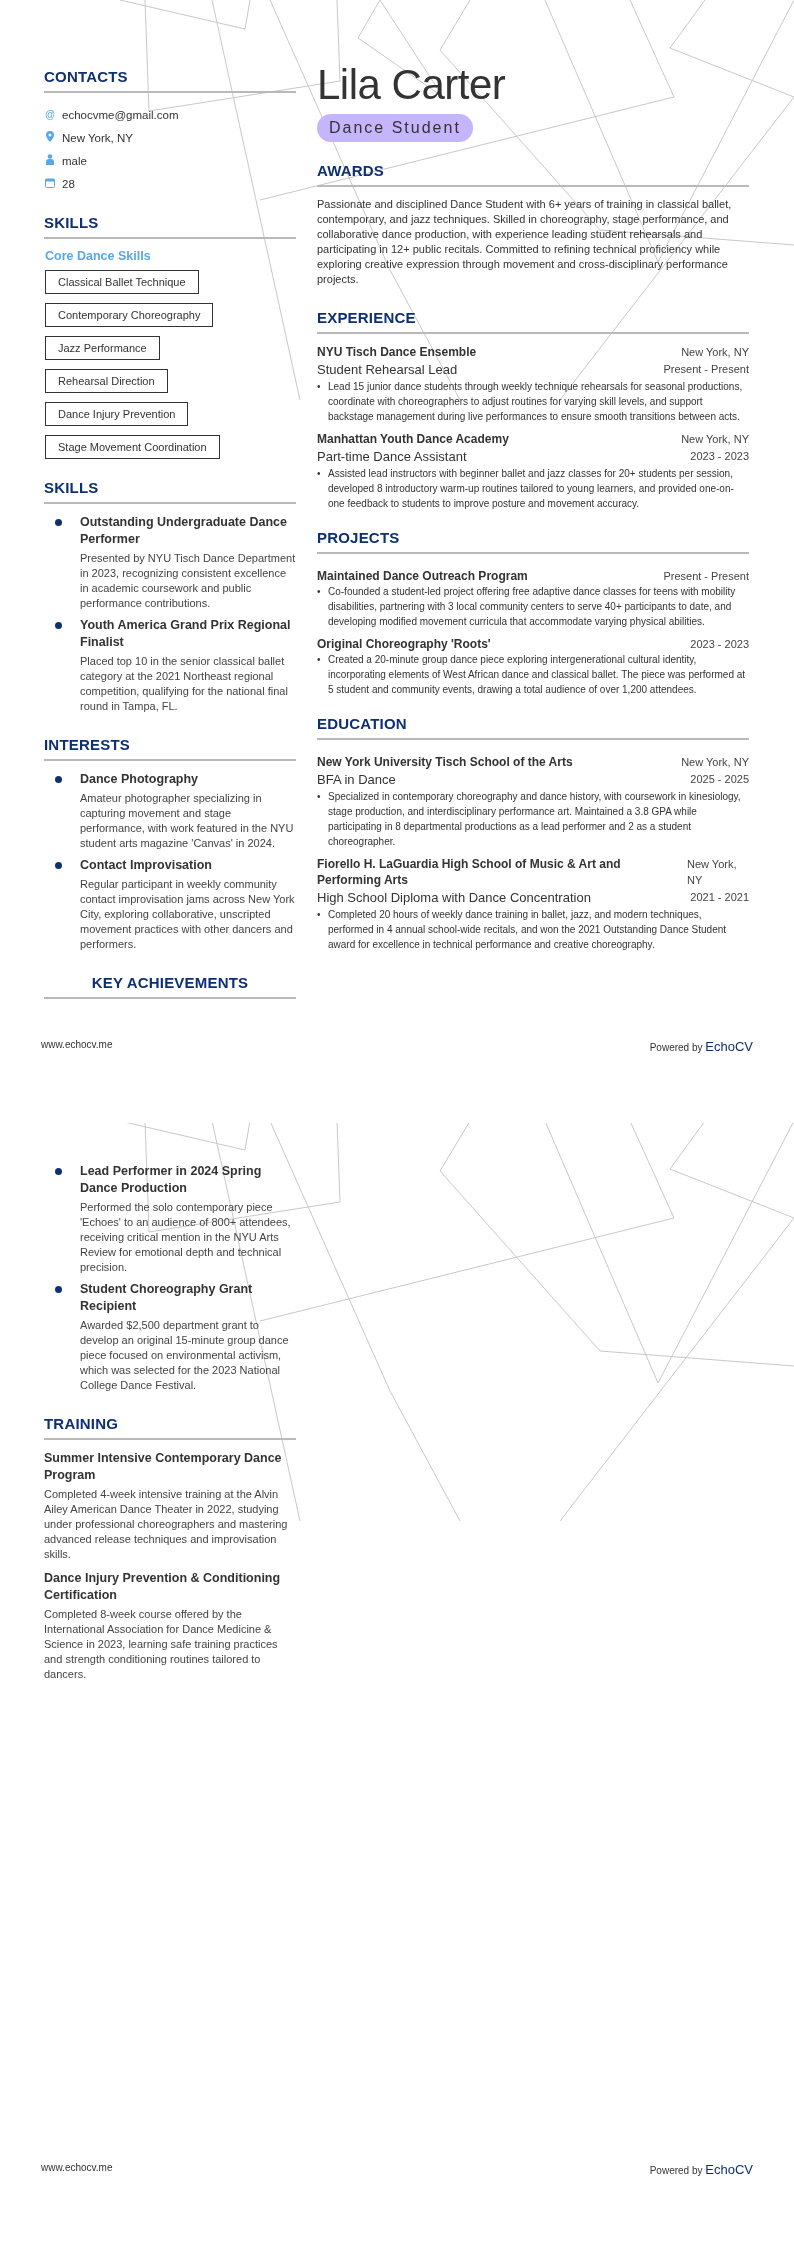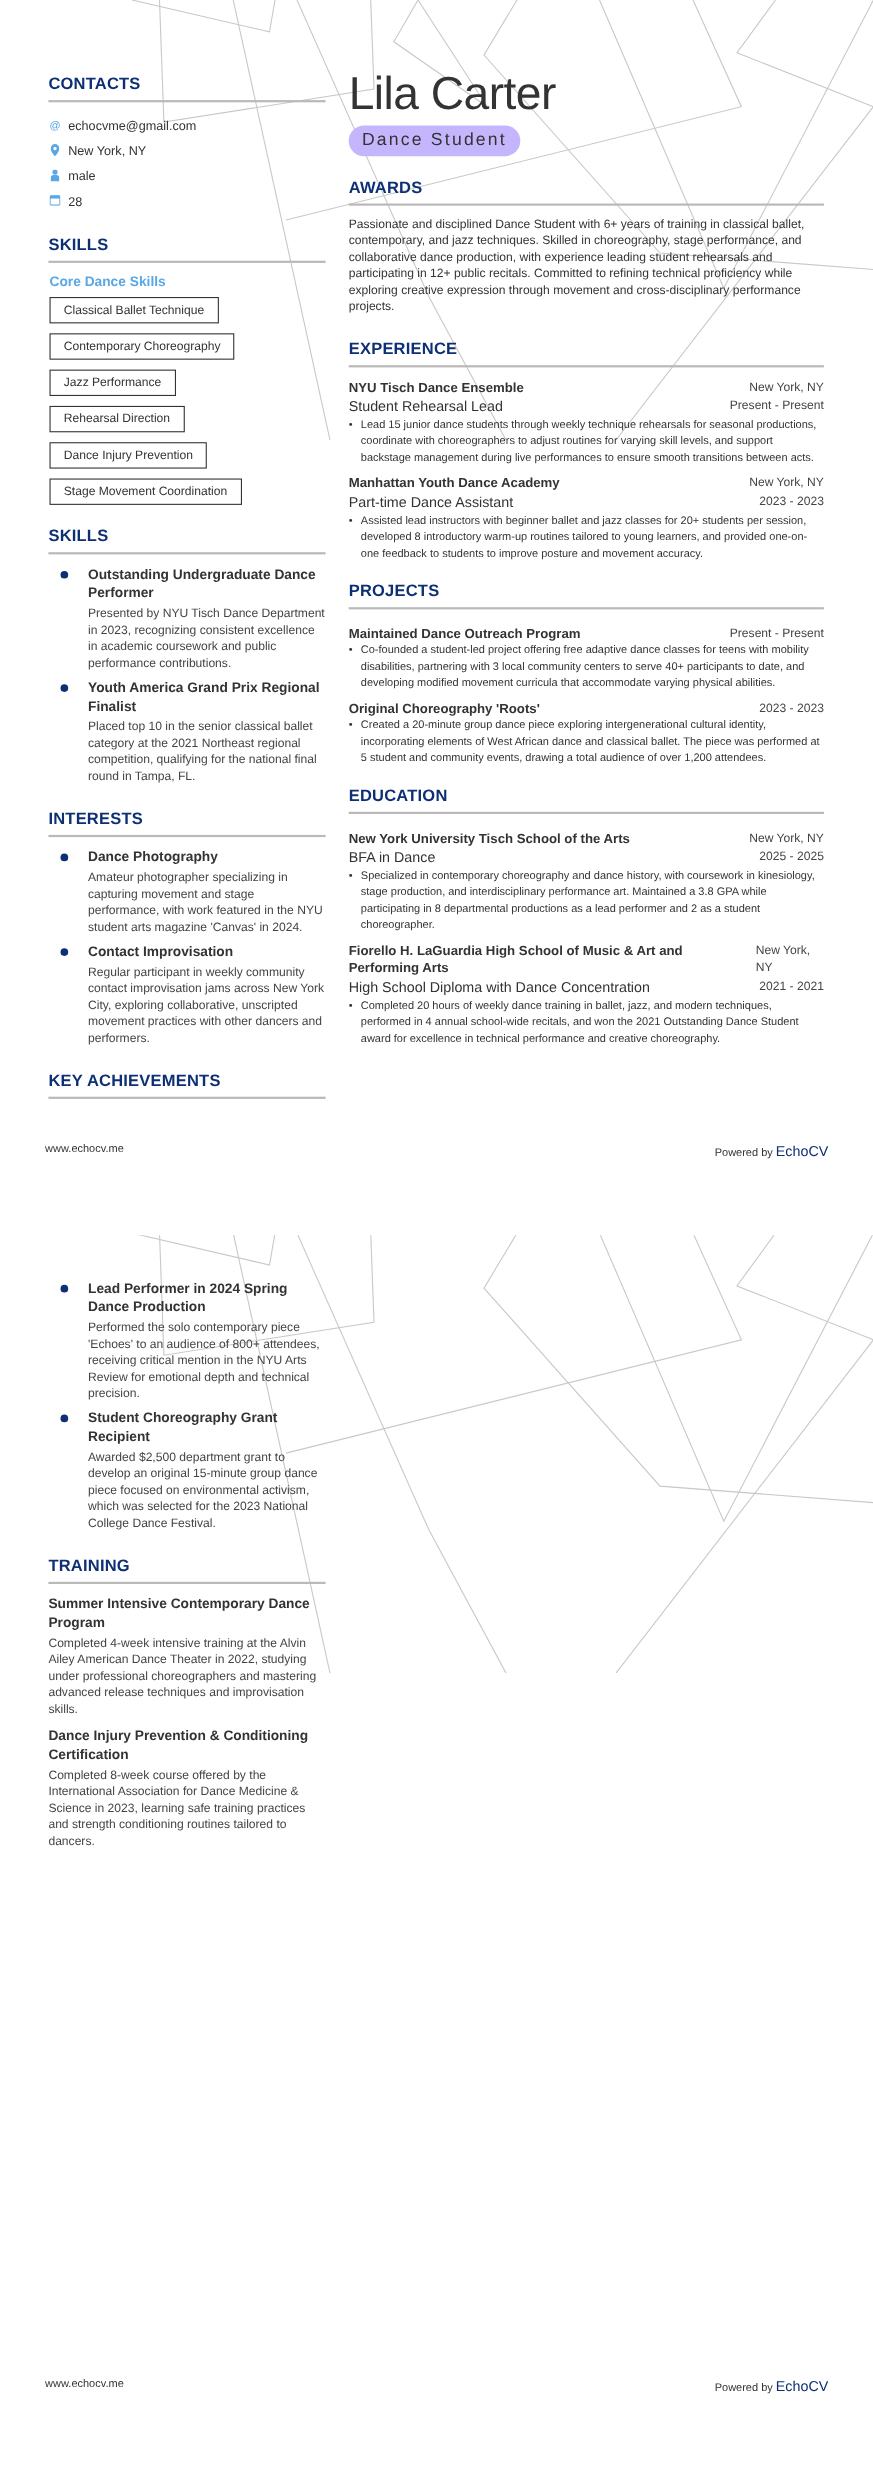--- a/index.html
+++ b/index.html
@@ -115,21 +115,21 @@
       <span class="dot"></span>
       <div class="item-title">Dance Photography</div>
       <div class="item-desc">Amateur photographer specializing in capturing movement and stage performance, with work featured in the NYU student arts magazine 'Canvas' in 2024.</div>
     </div>
     <div class="item">
       <span class="dot"></span>
       <div class="item-title">Contact Improvisation</div>
       <div class="item-desc">Regular participant in weekly community contact improvisation jams across New York City, exploring collaborative, unscripted movement practices with other dancers and performers.</div>
     </div>
 
-    <div class="sec-title" style="margin-top:22px;">KEY ACHIEVEMENTS</div>
+    <div class="sec-title" style="margin-top:22px;text-align:center;">KEY ACHIEVEMENTS</div>
   </div>
 
   <div class="right" style="top:62px;">
     <div class="name">Lila Carter</div>
     <div class="badge">Dance Student</div>
 
     <div class="sec-title" style="margin-top:20px;">AWARDS</div>
     <div class="summary">Passionate and disciplined Dance Student with 6+ years of training in classical ballet, contemporary, and jazz techniques. Skilled in choreography, stage performance, and collaborative dance production, with experience leading student rehearsals and participating in 12+ public recitals. Committed to refining technical proficiency while exploring creative expression through movement and cross-disciplinary performance projects.</div>
 
     <div class="sec-title" style="margin-top:22px;">EXPERIENCE</div>

